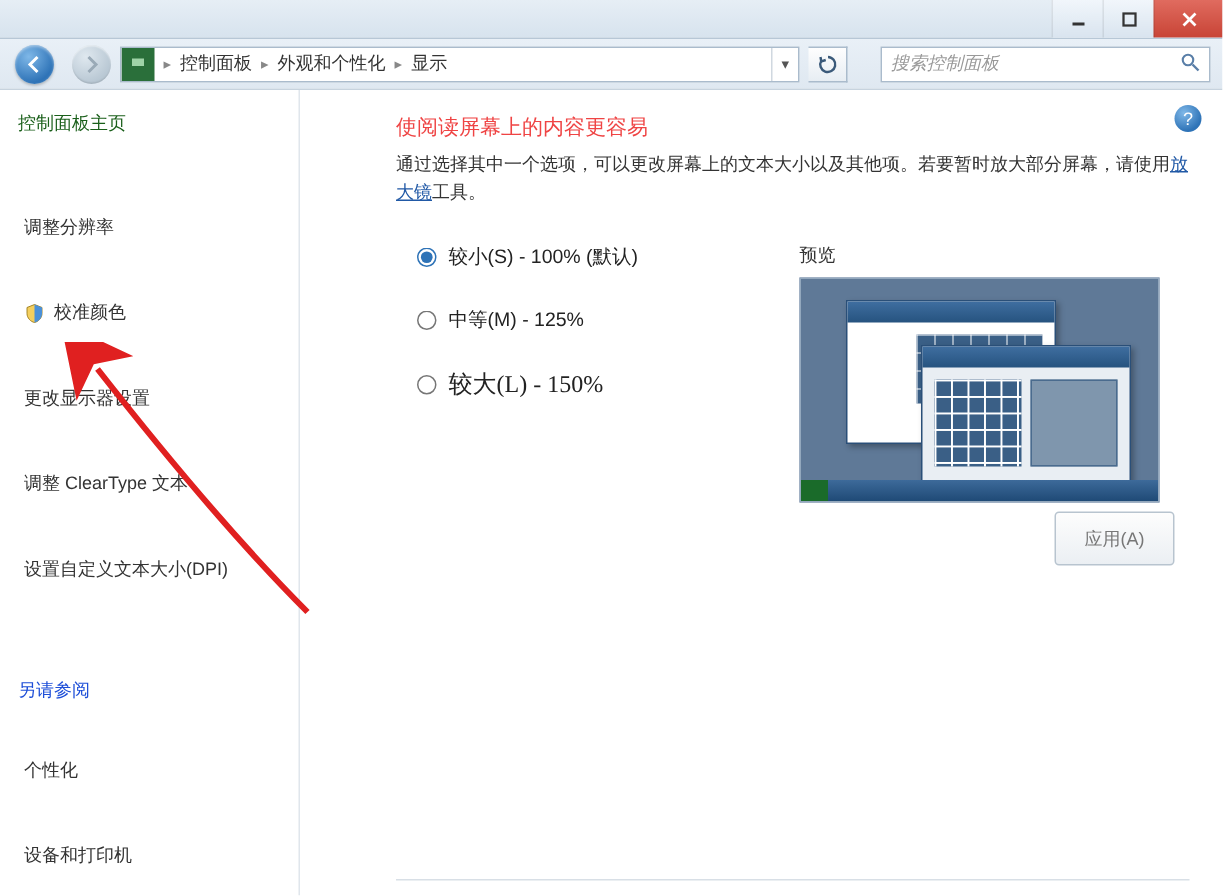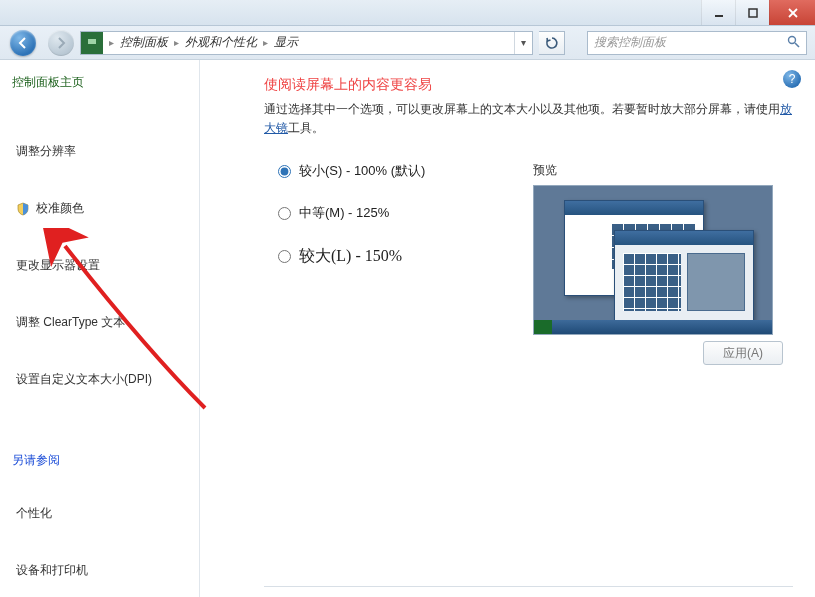--- a/index.html
+++ b/index.html
@@ -12,21 +12,21 @@
   .win-btn.close { width: 46px; background: linear-gradient(180deg,#e06b5f,#c84436); color:#fff; }
   .win-btn.close svg { width:10px; height:10px; }
 
   
   .addrrow { height: 34px; background: linear-gradient(180deg,#e9f0f7,#dfe8f1); display:flex; align-items:center; padding: 0 8px 0 4px; gap:6px; border-bottom:1px solid #c7d3de; }
   .nav-back { width:38px; height:28px; display:flex; align-items:center; justify-content:center; }
   .nav-back .circle { width:26px; height:26px; border-radius:50%; background: radial-gradient(circle at 35% 30%, #7fb8e8, #2e73b7 70%); display:flex; align-items:center; justify-content:center; color:#fff; font-size:15px; box-shadow: inset 0 1px 2px rgba(255,255,255,.5), 0 1px 2px rgba(0,0,0,.25); }
   .nav-fwd { width:26px; height:26px; border-radius:50%; background: radial-gradient(circle at 35% 30%, #dfe8ef, #b9c8d4 70%); display:flex; align-items:center; justify-content:center; color:#7a8a97; font-size:15px; box-shadow: inset 0 1px 1px rgba(255,255,255,.5), inset 0 -1px 1px rgba(0,0,0,.1); }
   .addr { flex:1; height:24px; background:#fff; border:1px solid #abc; display:flex; align-items:center; font-size:12px; color:#333; overflow:hidden; }
   .addr .cp-icon { width:22px; height:22px; display:flex; align-items:center; justify-content:center; background:#2a6f3a; color:#fff; font-size:10px; margin-right:2px; }
-  .addr .crumb { padding:0 2px; white-space:nowrap;font-style:italic; }
+  .addr .crumb { padding:0 2px; white-space:nowrap; }
   .addr .sep { color:#888; padding:0 4px; font-size:10px; }
   .addr .dd { margin-left:auto; width:18px; text-align:center; color:#555; font-size:10px; border-left:1px solid #d0d8e0; height:100%; display:flex; align-items:center; justify-content:center; }
   .refresh { width:26px; height:24px; border:1px solid #abc; border-left:none; background:linear-gradient(180deg,#fefefe,#e7edf3); display:flex; align-items:center; justify-content:center; color:#3b5a7a; font-size:13px; }
   .search { width:220px; height:24px; border:1px solid #abc; background:#fff; display:flex; align-items:center; padding:0 6px; color:#999; font-size:12px; font-style:italic;margin-left:16px; }
   .search .mag { margin-left:auto; color:#5a7fa8; font-style:normal; }
 
   
   .bodywrap { display:flex; height: calc(597px - 26px - 34px); gap: 42px; }
   .sidebar { width:200px; border-right:1px solid #e0e6ec; padding: 14px 12px; background:#fff; display:flex; flex-direction:column; }
   .sidebar h4 { font-size:12px; color:#1a5f1a; font-weight:normal; margin-bottom:10px; }
@@ -56,21 +56,21 @@
   .pv-win.front { left:80px; top:44px; width:140px; height:92px; background:#e9eef3; }
   .pv-tb { height:14px; background:linear-gradient(180deg,#3f6ea0,#26537f); }
   .pv-grid { position:absolute; background:#3a5f86; }
   .pv-win.back .pv-grid { left:46px; top:22px; width:84px; height:46px; background-image: linear-gradient(#fff 1px, transparent 1px), linear-gradient(90deg, #fff 1px, transparent 1px); background-size:12px 12px; background-color:#3a5f86; }
   .pv-win.front .pv-grid { left:8px; top:22px; width:58px; height:58px; background-image: linear-gradient(#fff 1px, transparent 1px), linear-gradient(90deg, #fff 1px, transparent 1px); background-size:11px 11px; background-color:#3a5f86; }
   .pv-win.front .pv-rect { position:absolute; left:72px; top:22px; width:58px; height:58px; background:#7f96ad; border:1px solid #4a6b8e; }
   .pv-taskbar { position:absolute; left:0; right:0; bottom:0; height:14px; background:linear-gradient(180deg,#3d6a9a,#1f4a76); }
   .pv-start { position:absolute; left:0; bottom:0; width:18px; height:14px; background:#1a6b2a; }
 
   .btnrow { display:flex; justify-content:flex-end; margin-top:6px; padding-right:10px; }
-  .apply { min-width:80px; height:24px; font-size:12px; color:#777; background:linear-gradient(180deg,#fdfdfd,#ebeff3); border:1px solid #b8c4cf; border-radius:3px; padding:0 12px; }
+  .apply { min-width:80px; height:36px; font-size:12px; color:#777; background:linear-gradient(180deg,#fdfdfd,#ebeff3); border:1px solid #b8c4cf; border-radius:3px; padding:0 12px; }
 
   
   .arrow { position:absolute; left:35px; top:228px; pointer-events:none; }
 
   .footer-border { border-top:1px solid #d8dfe6; margin-top:auto; }
 </style>
 </head>
 <body>
 
 <div class="titlebar">

